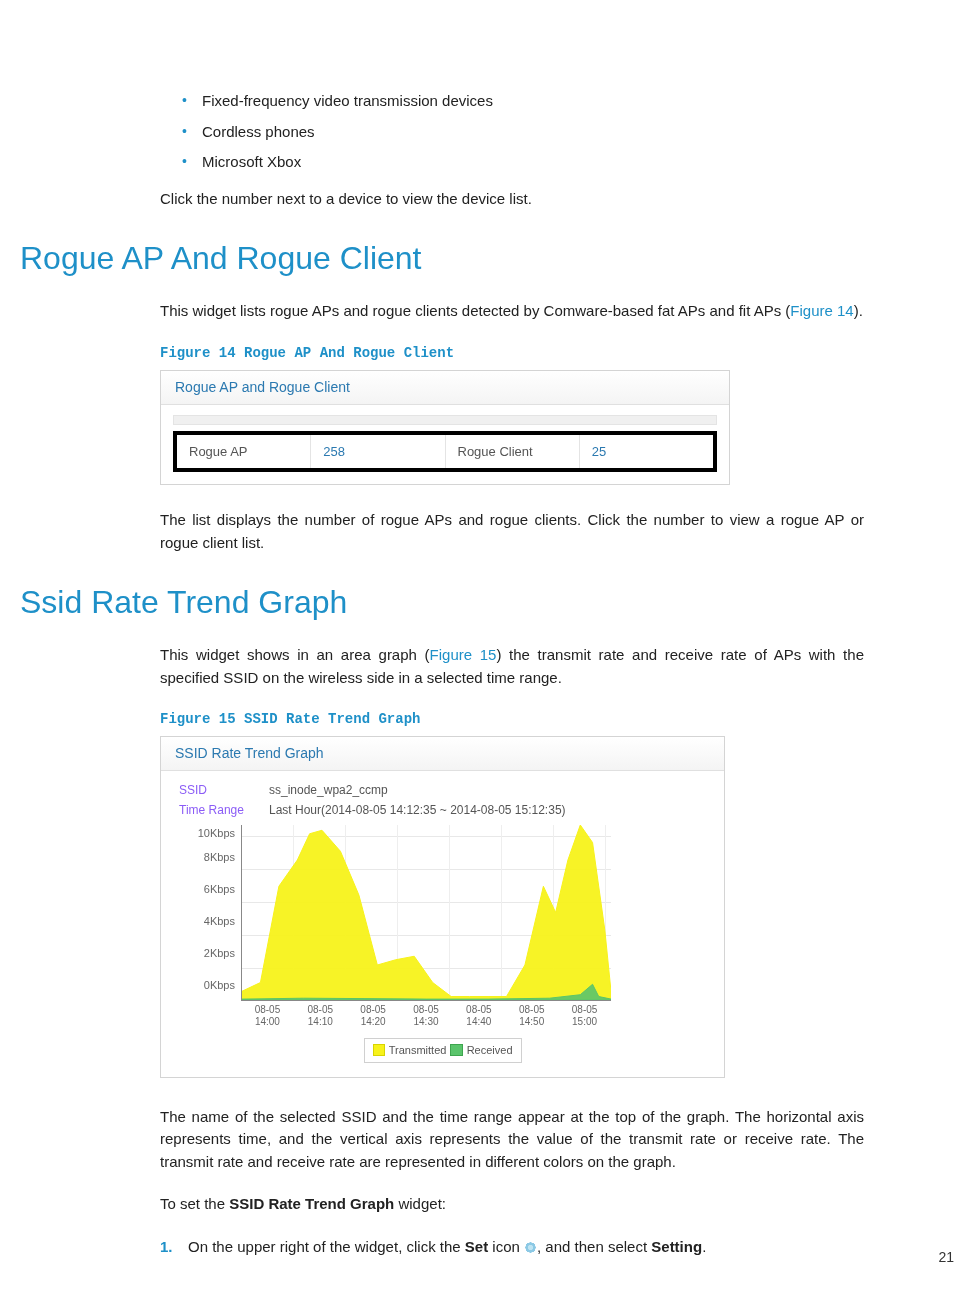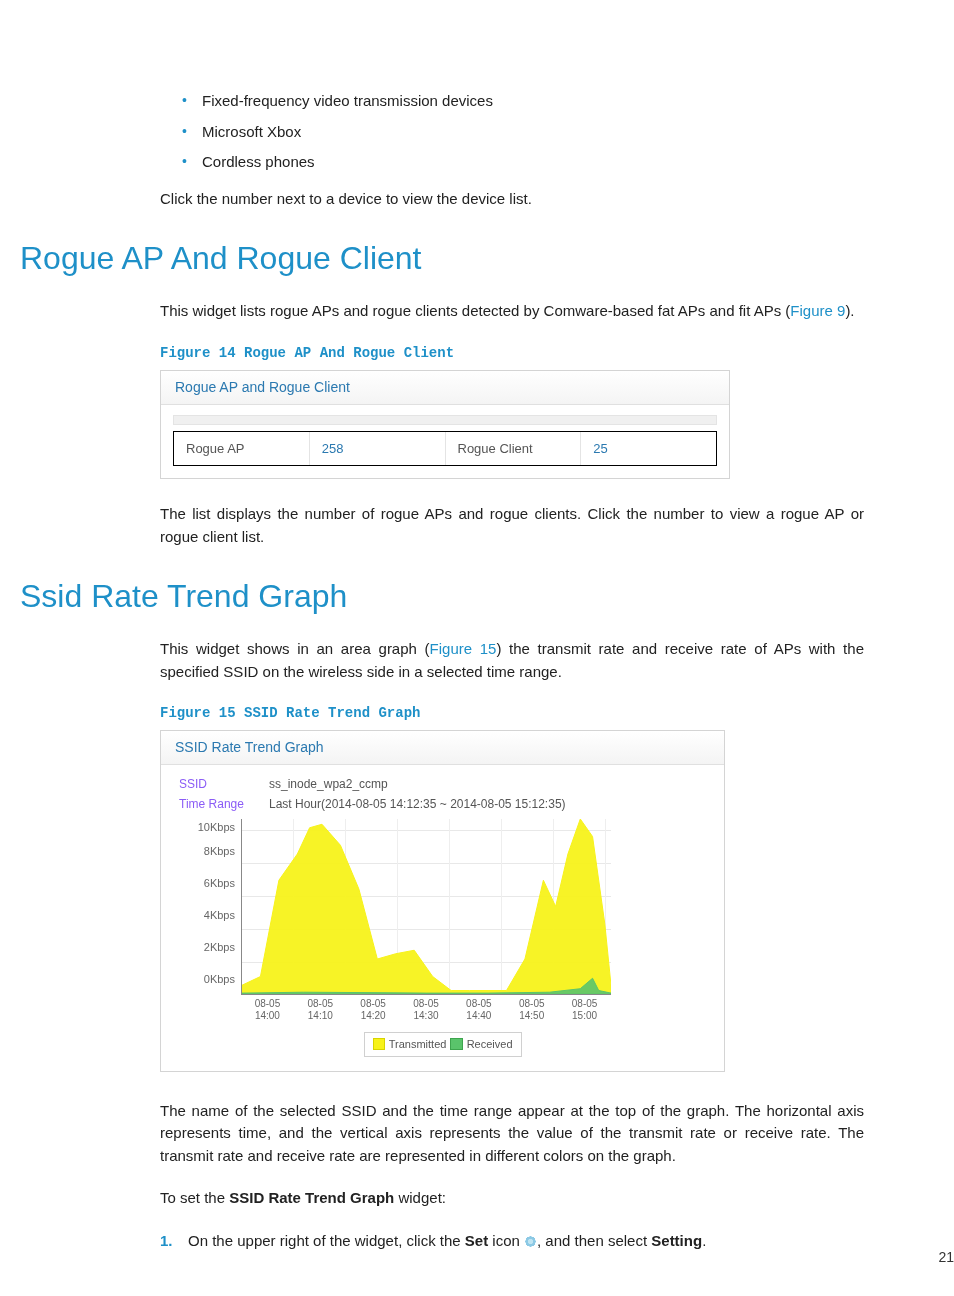--- a/index.html
+++ b/index.html
@@ -32,21 +32,21 @@
   .widget-box {
     border: 1px solid #d4d4d4; background: #fff; width: 570px; margin-bottom: 24px;
   }
   .widget-title {
     background: linear-gradient(#fff,#f4f4f4);
     border-bottom: 1px solid #e0e0e0;
     padding: 6px 14px; color: #2b79b0; font-size: 14px;
   }
   .rogue-grid { padding: 10px 12px 12px 12px; }
   .rogue-head { height: 10px; background: #f0f0f0; border: 1px solid #e4e4e4; margin-bottom: 6px; }
-  .rogue-row { display: flex; border: 1px solid #000000; }
+  .rogue-row { display: flex; border: 4px solid #000000; }
   .rogue-cell { flex: 1; padding: 7px 12px; font-size: 13px; color: #555; border-left: 1px solid #e4e4e4; }
   .rogue-cell:first-child { border-left: none; }
   .rogue-cell.num { color: #2b79b0; }
   .ssid-box {
     border: 1px solid #d4d4d4; background: #fff; width: 565px; margin-bottom: 28px;
     font-size: 12px; color: #555;
   }
   .ssid-body { padding: 10px 18px 14px 18px; }
   .info-row { display: flex; margin-bottom: 2px; }
   .info-label { width: 90px; color: #8b5cf6; }
@@ -85,31 +85,31 @@
     font-size: 14px; color: #333;
   }
   b { font-weight: 700; }
 </style>
 </head>
 <body>
 
 <div class="content">
   <ul class="blue-bullets">
     <li><span>Fixed-frequency video transmission devices</span></li>
+    <li><span>Cordless phones</span></li>
     <li><span>Microsoft Xbox</span></li>
-    <li><span>Cordless phones</span></li>
   </ul>
   <p class="body">Click the number next to a device to view the device list.</p>
 </div>
 
 <h2 class="section">Rogue AP And Rogue Client</h2>
 
 <div class="content">
   <p class="body">
-    <span>This widget lists rogue APs and rogue clients detected by Comware-based fat APs and fit APs (</span><a class="link">Figure 9</a><span>).</span>
+    <span>This widget lists rogue APs and rogue clients detected by Comware-based fat APs and fit APs (</span><a class="link">Figure 14</a><span>).</span>
   </p>
   <div class="fig-caption">Figure 14 Rogue AP And Rogue Client</div>
 
   <div class="widget-box">
     <div class="widget-title">Rogue AP and Rogue Client</div>
     <div class="rogue-grid">
       <div class="rogue-head"></div>
       <div class="rogue-row">
         <div class="rogue-cell">Rogue AP</div>
         <div class="rogue-cell num">258</div>

